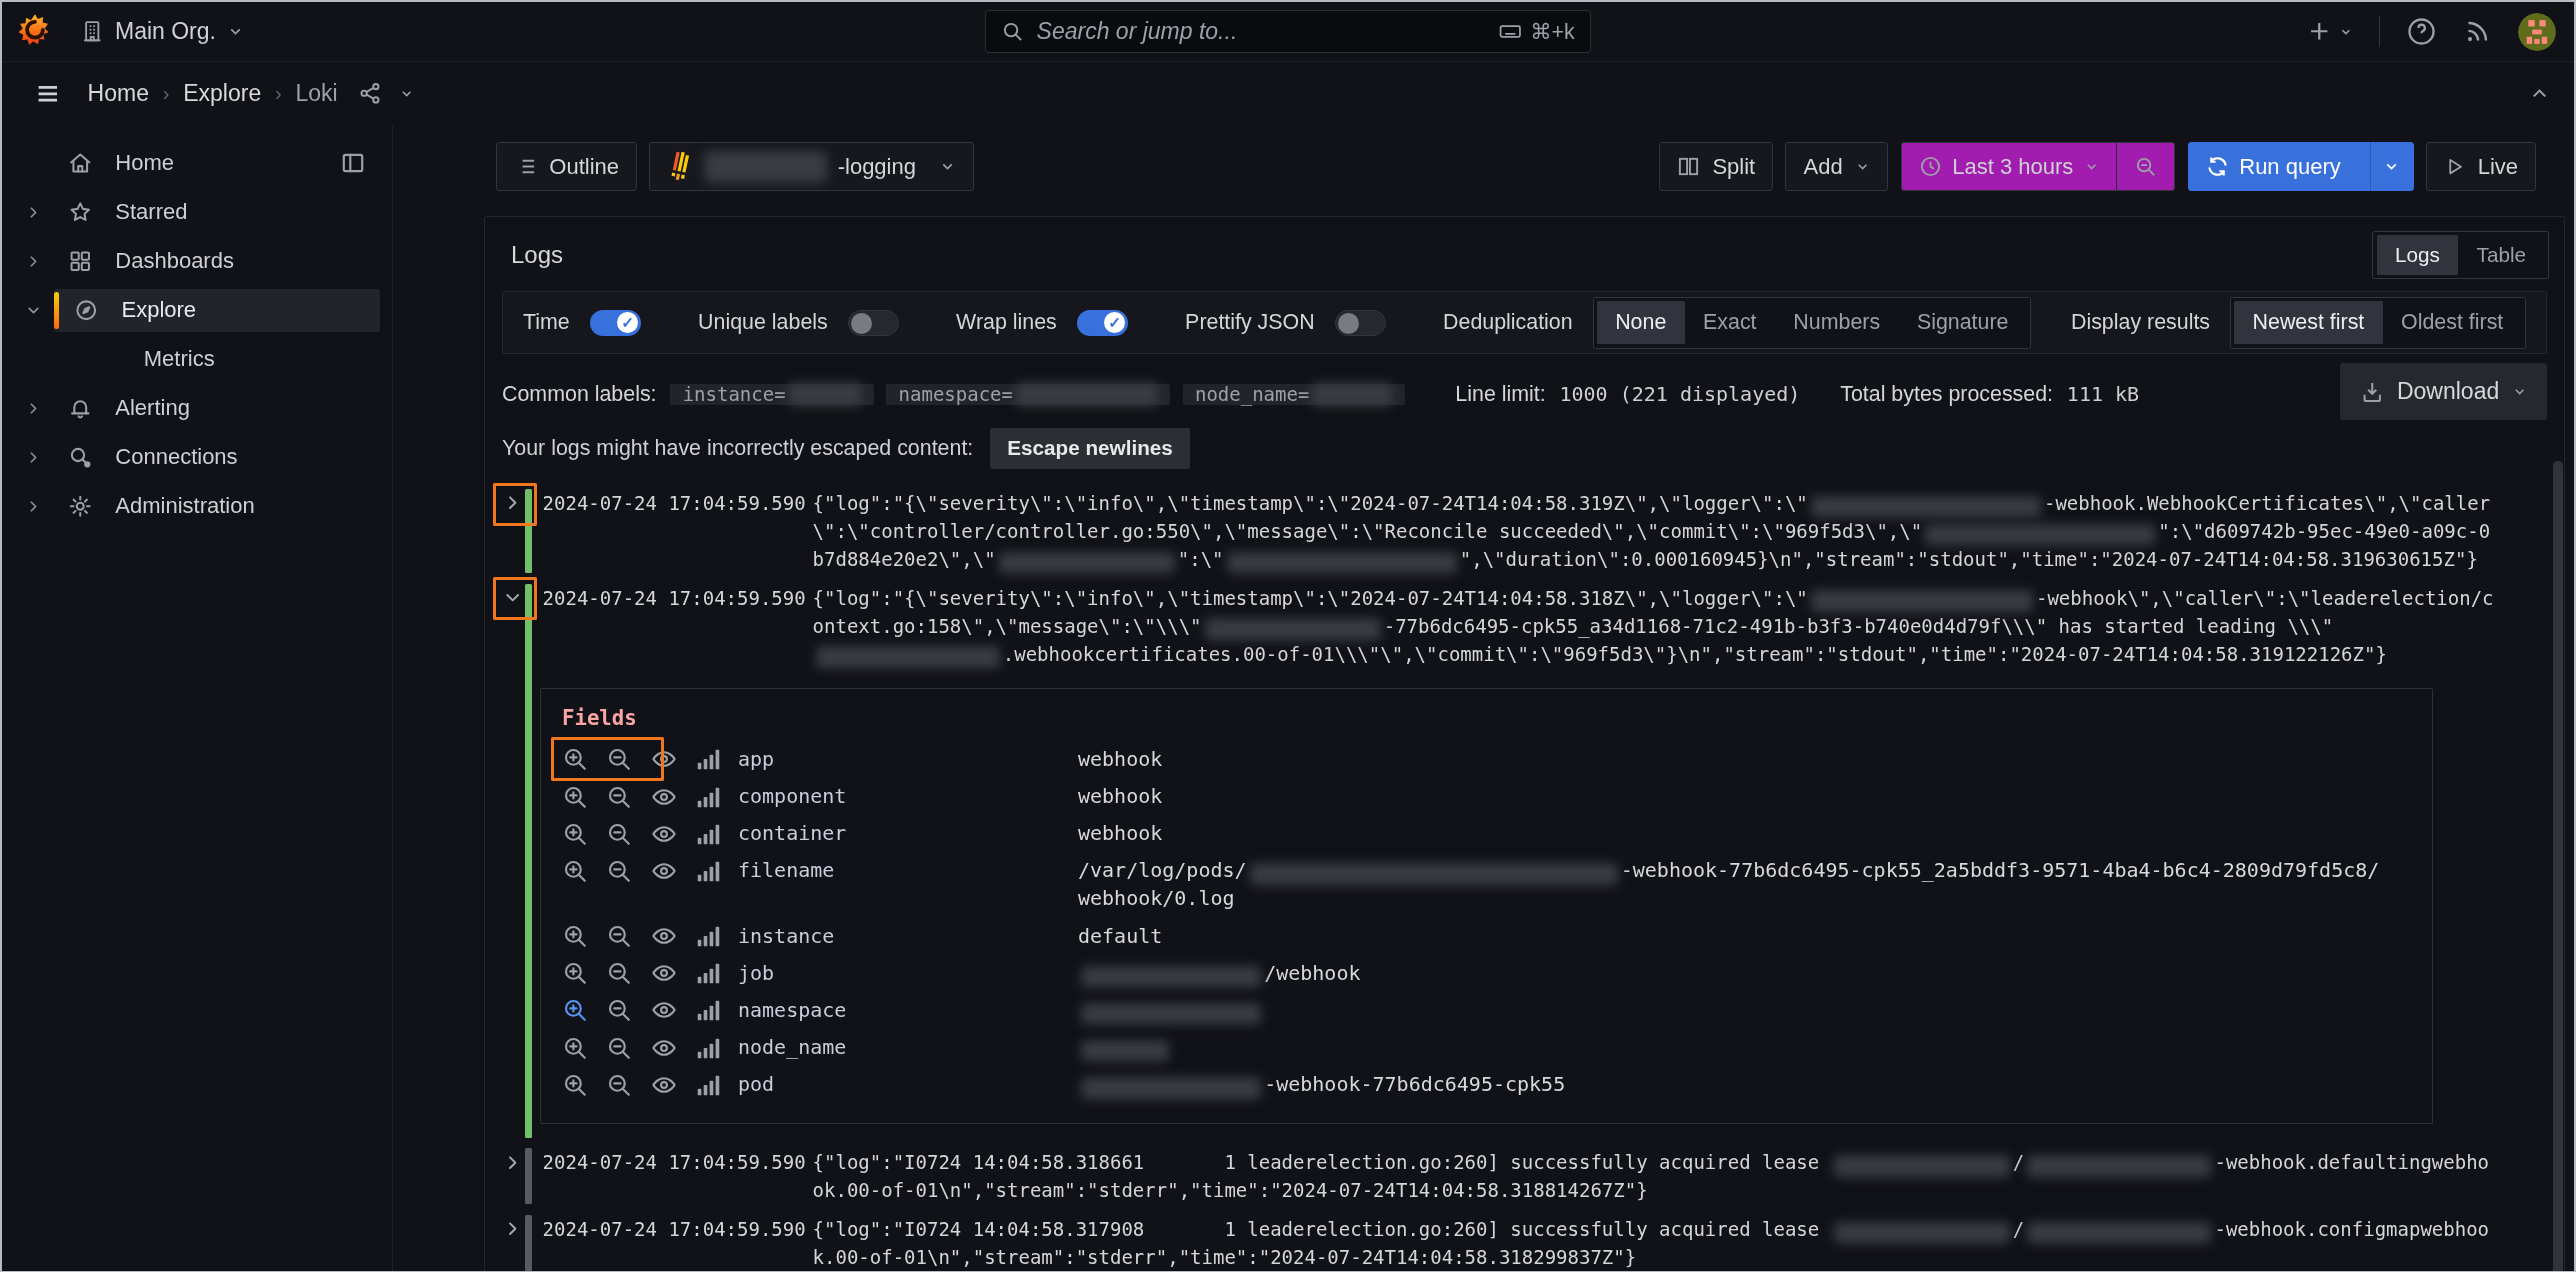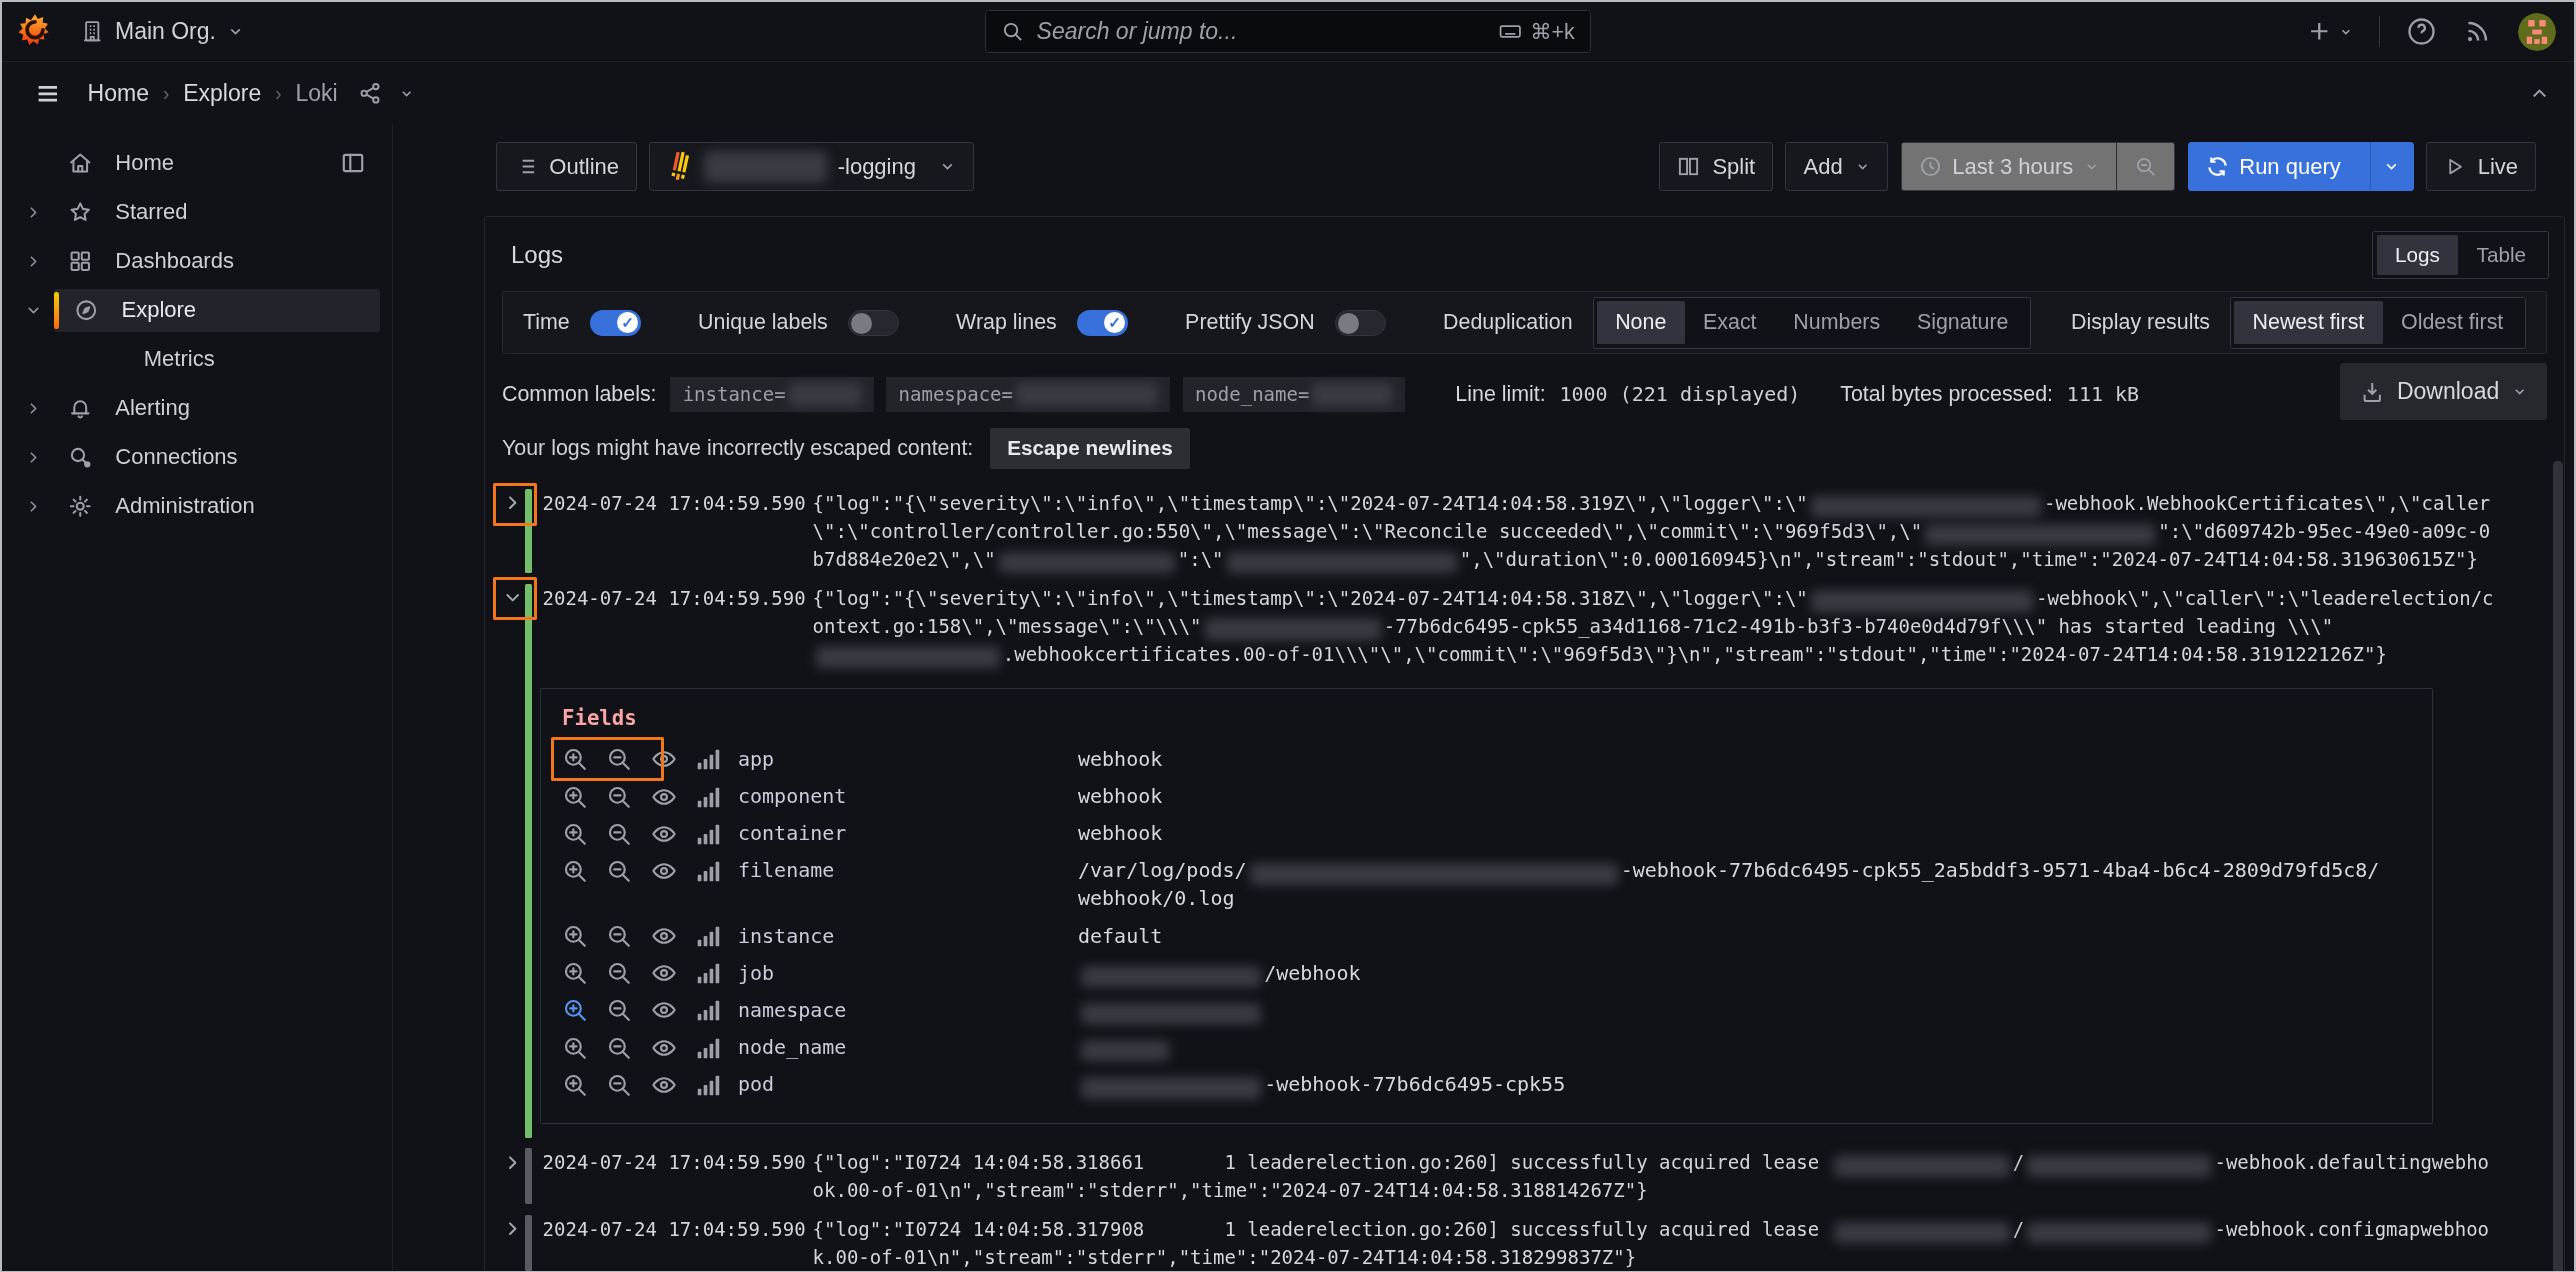--- a/index.html
+++ b/index.html
@@ -57,21 +57,21 @@
   
   .toolbar { position:absolute; left:494px; top:140px; right:38px; height:49px;
     display:flex; align-items:center; gap:12.3px; }
   .btn { display:flex; align-items:center; gap:12.3px; height:49px; padding:0 17px;
     border:0.8px solid #33363d; border-radius:3.1px; background:#16181d; color:#d5d6da;
     font-size:22px; cursor:pointer; white-space:nowrap; }
   .ds-picker { width:325px; gap:10.7px; }
   .ds-picker .chev { margin-left:auto; }
   .redact { display:inline-block; background:#393c43; border-radius:6.1px; filter:blur(5.4px); vertical-align:middle; }
   .toolbar-spacer { flex:1; }
-  .btn-group { display:flex; align-items:stretch; border:0.8px solid #33363d; border-radius:3.1px; background:#737373; }
+  .btn-group { display:flex; align-items:stretch; border:0.8px solid #33363d; border-radius:3.1px; background:#a21caf; }
   .btn-group .part { display:flex; align-items:center; gap:10.7px; padding:0 17px; font-size:22px; height:47px; }
   .btn-group .part + .part { border-left:0.8px solid #2b2d33; }
   .btn.primary { background:#3871dc; border-color:#3871dc; color:#ffffff; padding:0; }
   .btn.primary .part { display:flex; align-items:center; gap:10.7px; padding:0 17px; height:49px; }
   .btn.primary .part.arrow { border-left:0.8px solid #2c5cb8; padding:0 12.3px; }
   .btn.primary .icon { color:#fff; }
 
   
   .panel { position:absolute; left:482px; top:214px; right:9.2px; bottom:-1.5px;
     border:0.8px solid #24262c; border-radius:2.3px; background:#111217; }
@@ -90,21 +90,21 @@
   .knob { position:absolute; top:2.3px; width:21.4px; height:21.4px; border-radius:50%; display:flex; align-items:center; justify-content:center; }
   .toggle.on .knob { right:2.3px; background:#fff; color:#3871dc; font-size:15.3px; font-weight:bold; }
   .toggle.off .knob { left:2.3px; background:#787b82; }
   .opt-gap { width:20px; }
   .options .spacer { flex:1; }
   .dedup-group { height:52px; }
   .dedup-group .seg { height:43px; font-size:21.4px; }
 
   .meta-row { margin:21.4px 17px 0 17px; display:flex; align-items:center; gap:13.8px; position:relative; height:37px; }
   .meta-label { font-size:21.4px; color:#d5d6da; white-space:nowrap; }
-  .chip { display:flex; align-items:center; background:#22242a; border-radius:1px; height:35px;
+  .chip { display:flex; align-items:center; background:#22242a; border-radius:1px; height:21px;
     padding:0 12.3px; font-size:19px; color:#9da0a8; }
   .chip .redact { height:23px; border-radius:4.6px; margin-left:3.1px; }
   .meta-val { font-size:20px; color:#cfd0d4; }
   .download-btn { position:absolute; right:0; top:-12.3px; height:57px; background:#26282e; border:none;
     border-radius:3.1px; display:flex; align-items:center; gap:12.3px; padding:0 20px; font-size:23px; color:#d8d9dd; cursor:pointer;margin-left:41px;}
   .escape-row { margin:15.3px 17px 0 17px; display:flex; align-items:center; gap:17px; }
   .escape-text { font-size:21.4px; color:#d0d1d6; }
   .escape-btn { background:#2c2e34; border:none; border-radius:2.3px; height:41px; padding:0 17px;
     font-size:20.7px; color:#e8e9ec; font-weight:bold; cursor:pointer; }
 

